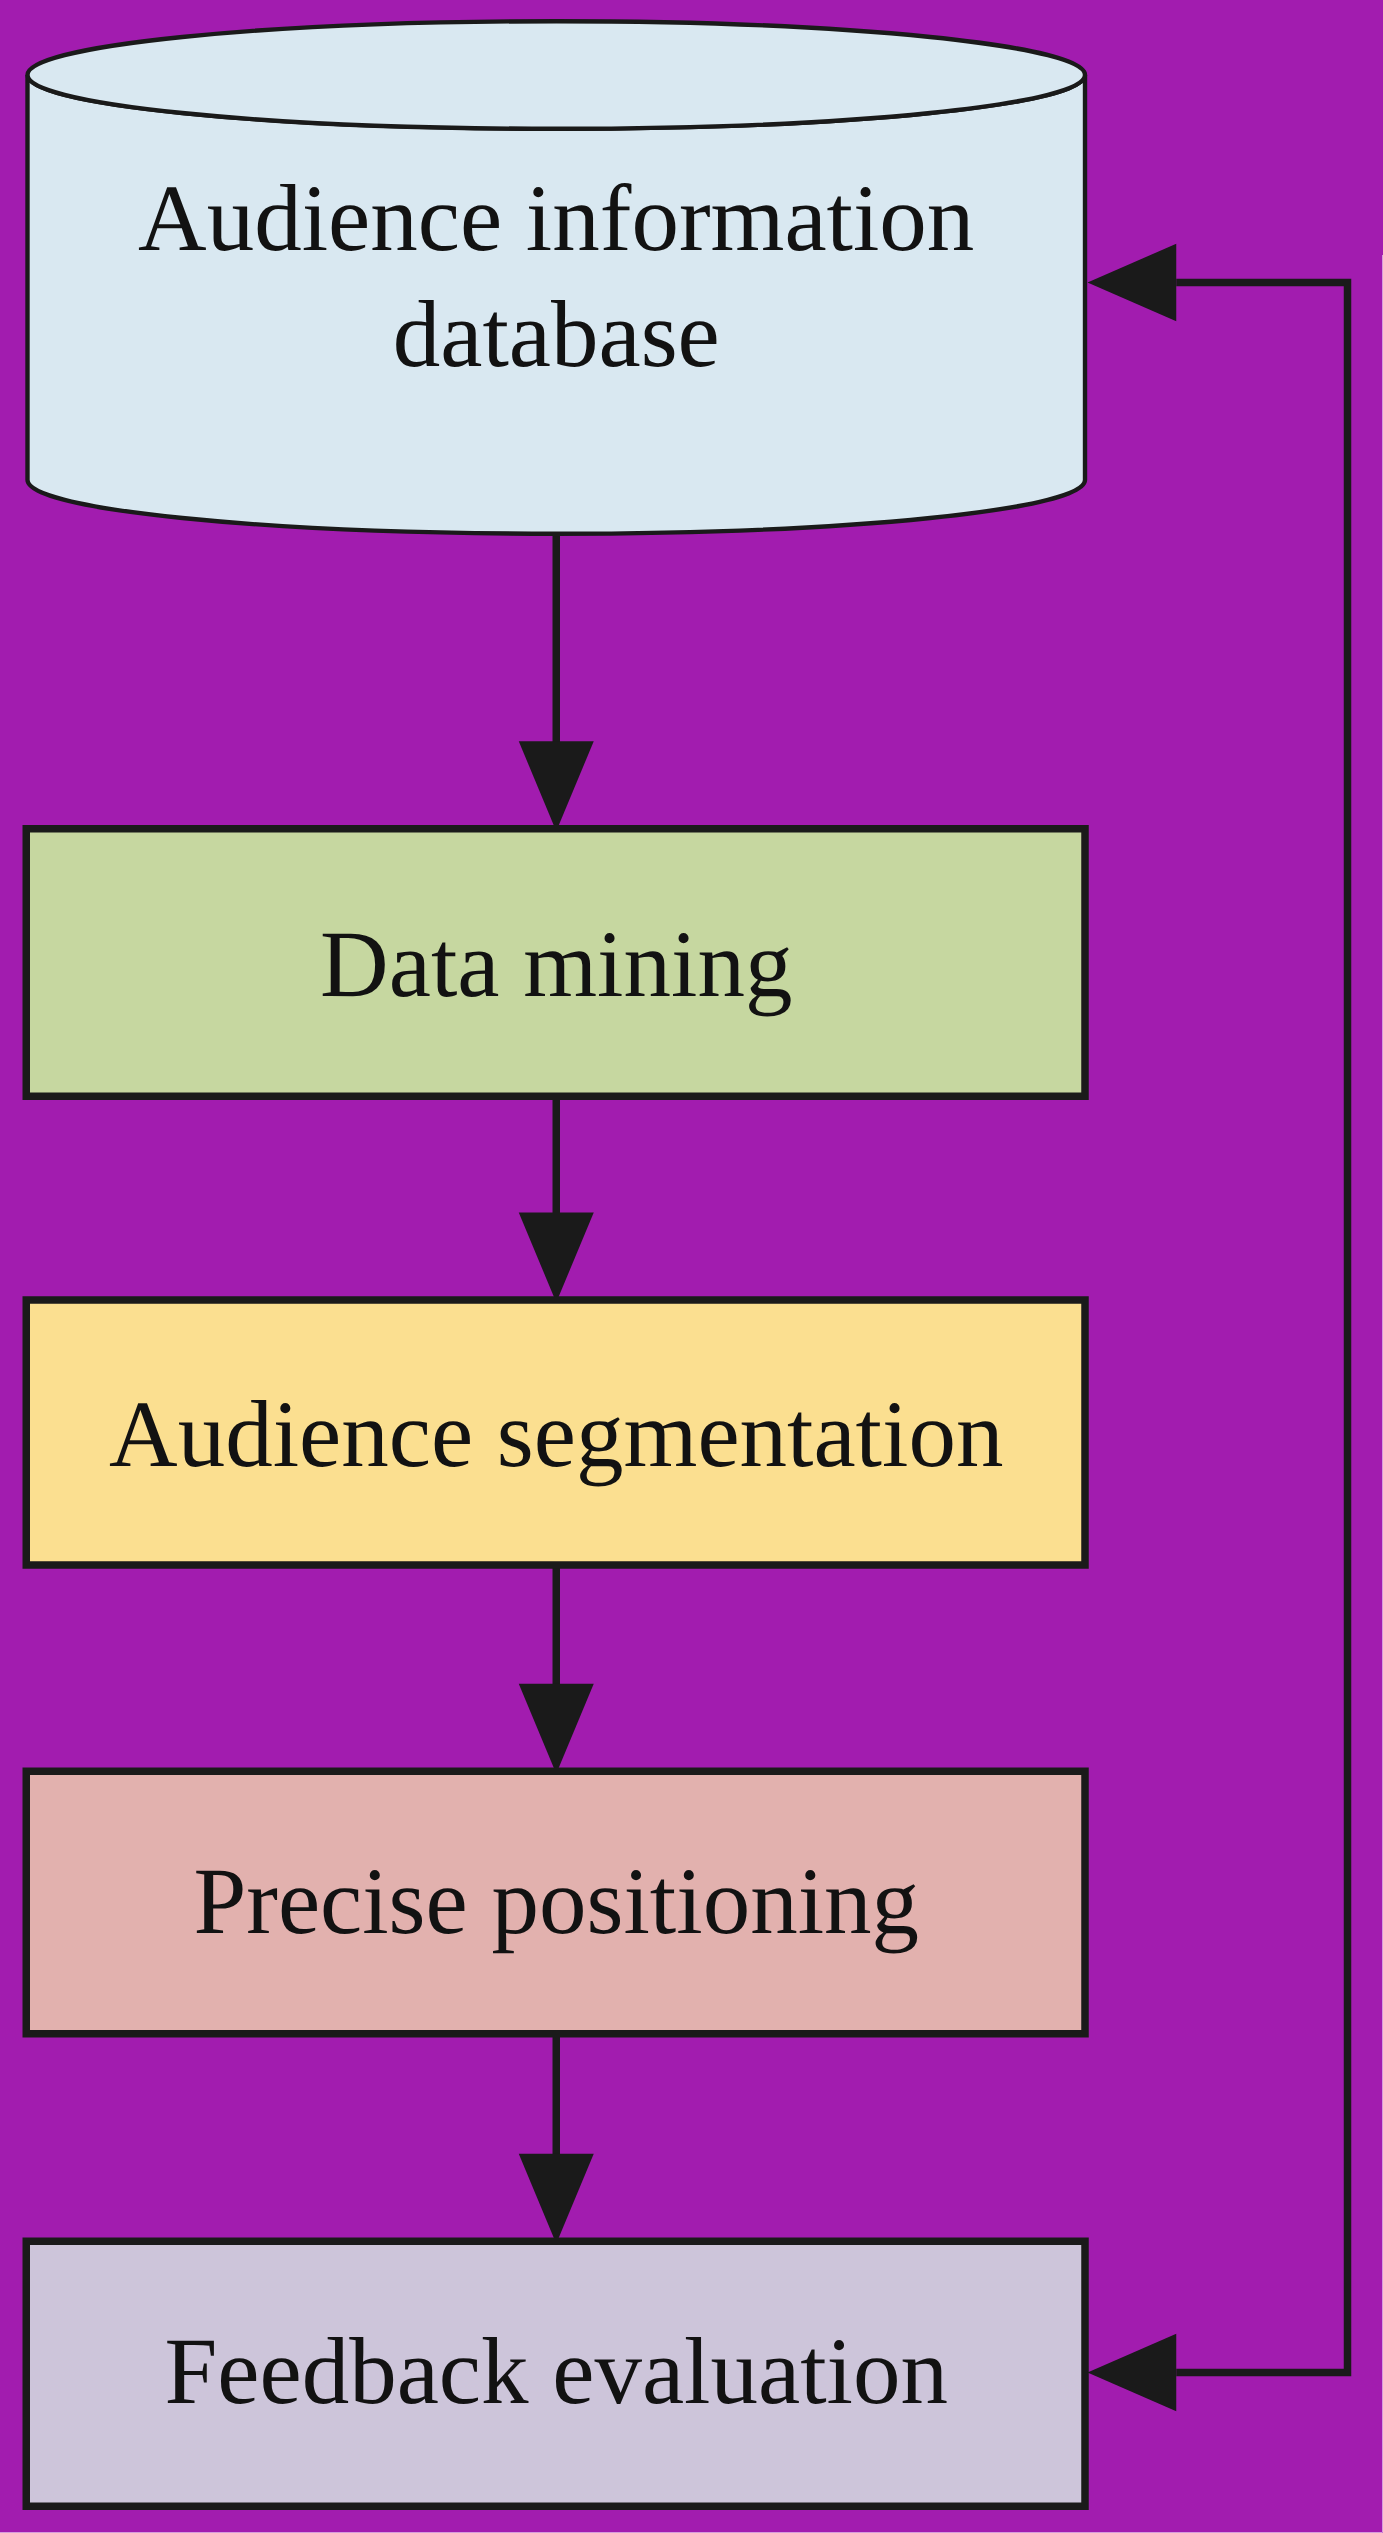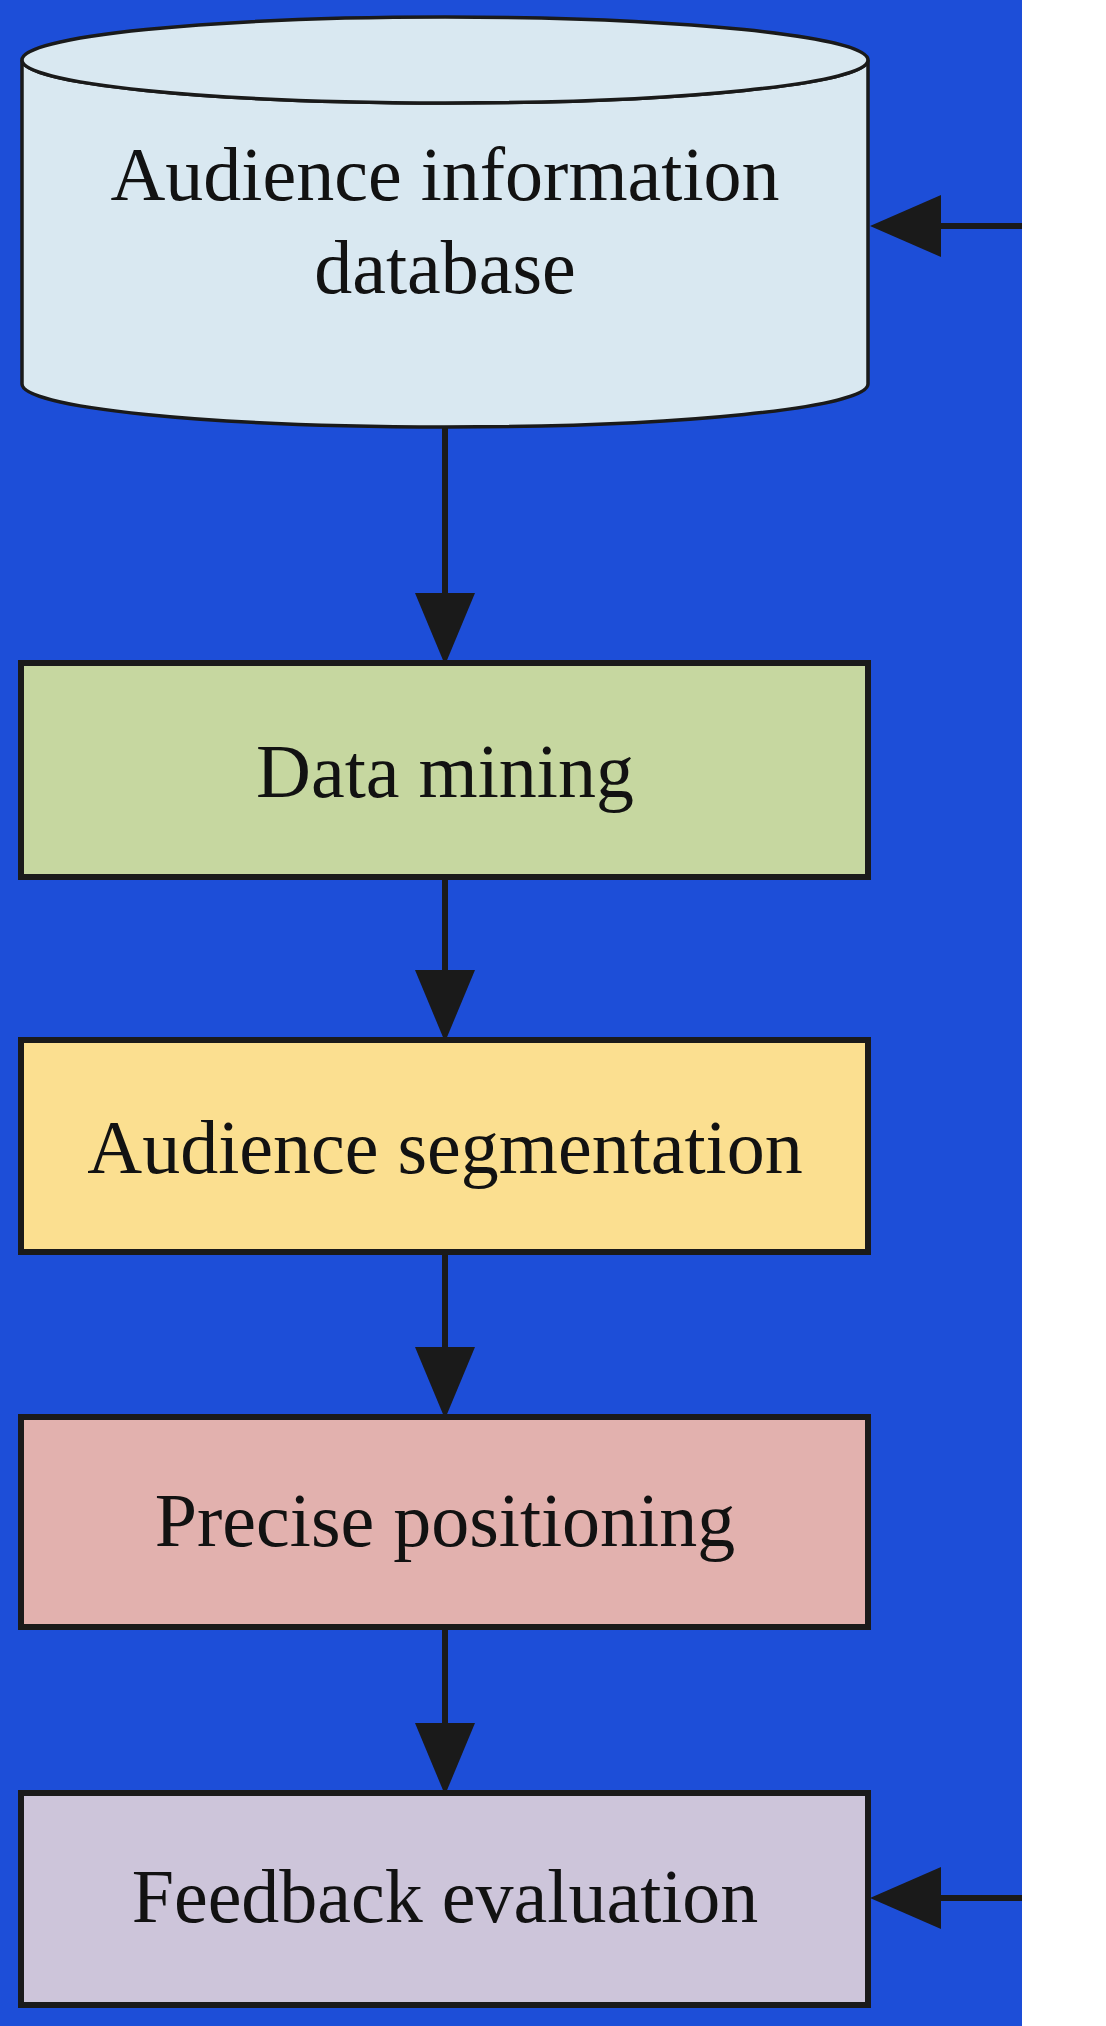--- a/index.html
+++ b/index.html
@@ -1,20 +1,20 @@
 <!DOCTYPE html>
 <html><head>
 <meta charset="utf-8">
 <style>
   html, body { margin: 0; padding: 0; background: #ffffff; }
   .page {
     position: relative;
-    width: 1022px;
+    width: 1106px;
     height: 2026px;
-    background: #1d4ed8;
+    background: #a21caf;
     overflow: hidden;
     font-family: "Liberation Serif", serif;
   }
   svg { display: block; }
   .node-shape  { stroke: #1a1a1a; stroke-width: 6; }
   .cyl-shape   { stroke: #1a1a1a; stroke-width: 3.5; }
   .connector   { stroke: #1a1a1a; stroke-width: 6; fill: none; }
   .arrow-head  { stroke: none; fill: #1a1a1a; }
   .label {
     font-family: "Liberation Serif", serif;

